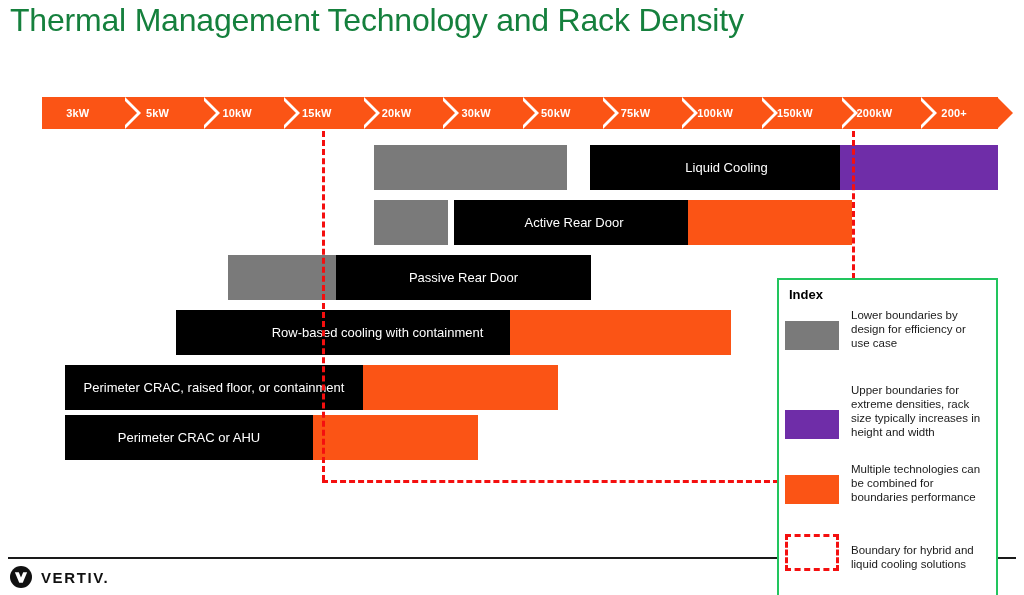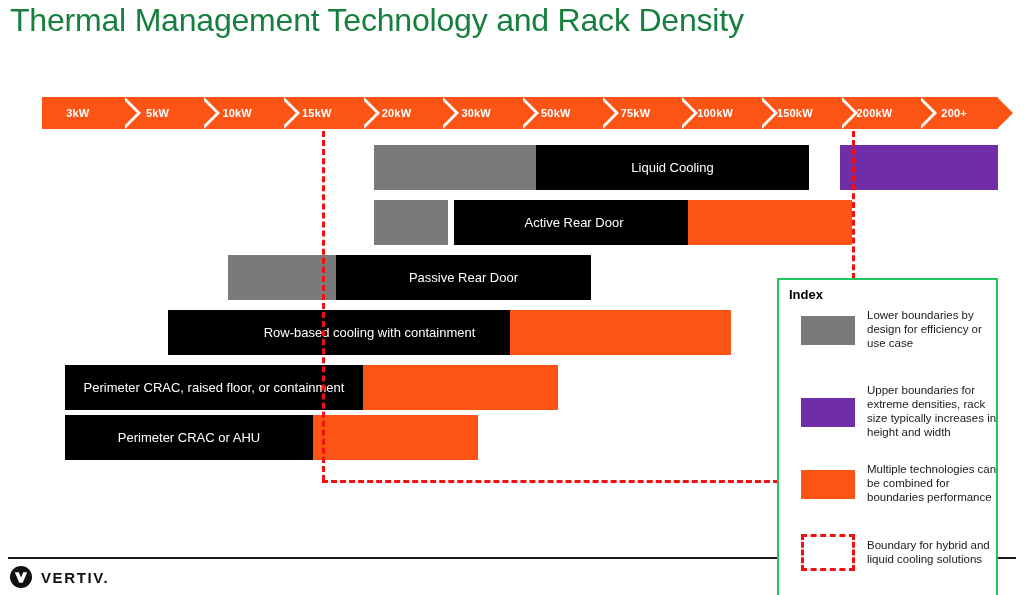--- a/index.html
+++ b/index.html
@@ -104,24 +104,24 @@
     border: 2px solid #22c55e;
     z-index: 5;
   }
   #index-title {
     position: absolute;
     left: 10px; top: 7px;
     font-size: 13px; font-weight: bold; color: #000;
   }
   .legend-item {
     position: absolute;
-    left: 22px;
+    left: 6px;
     width: 200px;
     display: flex;
-    align-items: center;
+    align-items: flex-end;
   }
   .swatch {
     width: 54px; height: 29px;
     flex: 0 0 54px;
     margin-right: 12px;
     margin-top: 2px;
   }
   .swatch.gray   { background: #7a7a7a; }
   .swatch.purple { background: #6f2da8; }
   .swatch.orange { background: #fb5415; }
@@ -194,40 +194,40 @@
       <span class="lbl">200kW</span>
     </div>
     <div class="chev last" style="left: 876.333px; width: 79.6667px; z-index: 2;">
       <span class="lbl">200+</span>
     </div>
   </div>
 
 <div id="bars-layer">
     <div class="bar-row" style="top: 145px; left: 0px; width: 1024px;">
       <div class="seg gray" style="left: 374px; width: 193px;"></div>
-      <div class="seg black" style="left: 536px; width: 273px;">
+      <div class="seg black" style="left: 590px; width: 273px;">
         <span class="bar-label">Liquid Cooling</span>
       </div>
       <div class="seg purple" style="left: 840px; width: 158px;"></div>
     </div>
     <div class="bar-row" style="top: 200px; left: 0px; width: 1024px;">
       <div class="seg gray" style="left: 374px; width: 74px;"></div>
       <div class="seg black" style="left: 448px; width: 240px; margin-left: 6px;">
         <span class="bar-label">Active Rear Door</span>
       </div>
       <div class="seg orange" style="left: 688px; width: 164px;"></div>
     </div>
     <div class="bar-row" style="top: 255px; left: 0px; width: 1024px;">
       <div class="seg gray" style="left: 228px; width: 108px;"></div>
       <div class="seg black" style="left: 336px; width: 255px;">
         <span class="bar-label">Passive Rear Door</span>
       </div>
     </div>
     <div class="bar-row" style="top: 310px; left: 0px; width: 1024px;">
-      <div class="seg black" style="left: 168px; width: 403px;">
+      <div class="seg black" style="left: 176px; width: 403px;">
         <span class="bar-label">Row-based cooling with containment</span>
       </div>
       <div class="seg orange" style="left: 510px; width: 221px;"></div>
     </div>
     <div class="bar-row" style="top: 365px; left: 0px; width: 1024px;">
       <div class="seg black" style="left: 65px; width: 298px;">
         <span class="bar-label">Perimeter CRAC, raised floor, or containment</span>
       </div>
       <div class="seg orange" style="left: 363px; width: 195px;"></div>
     </div>

